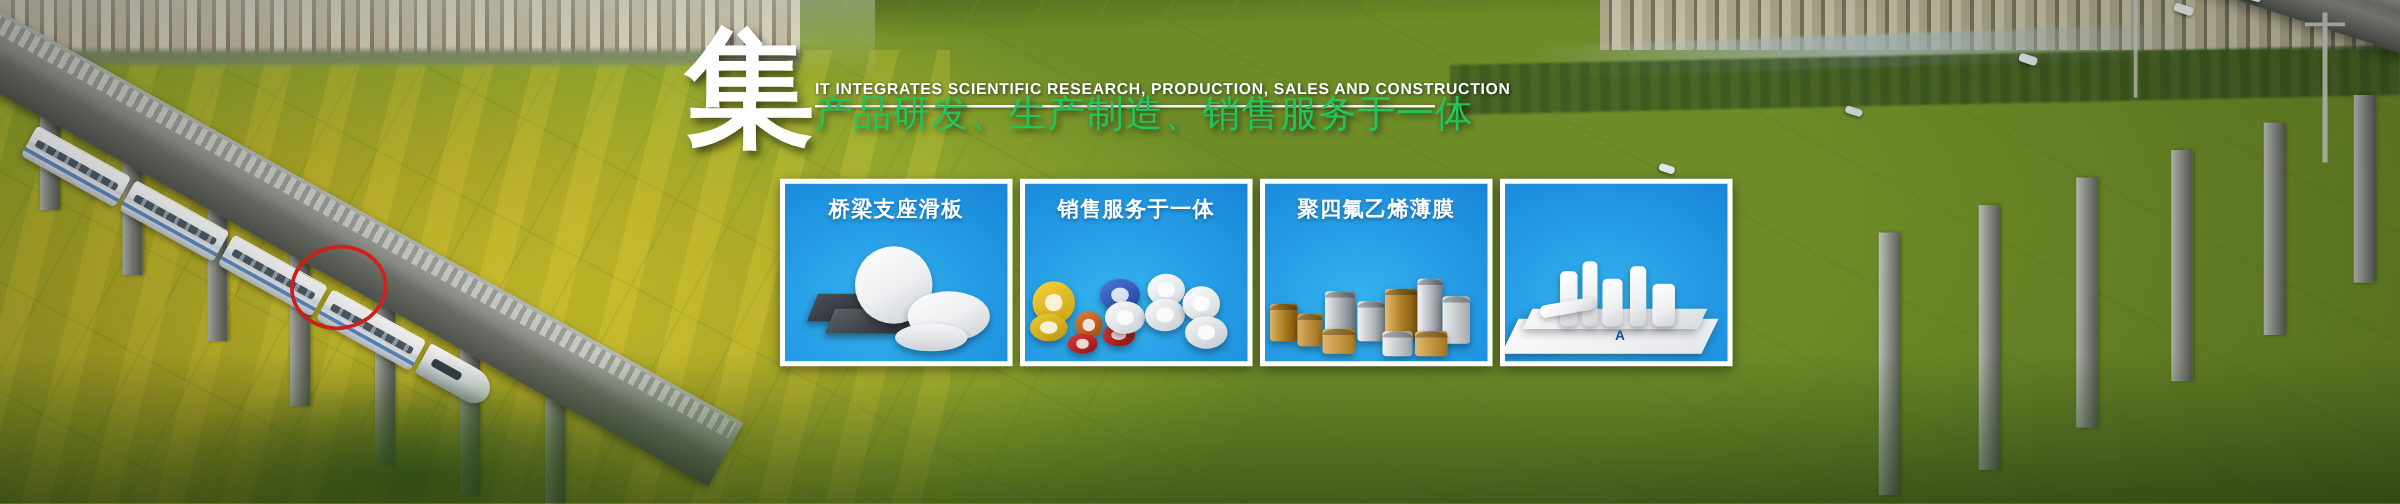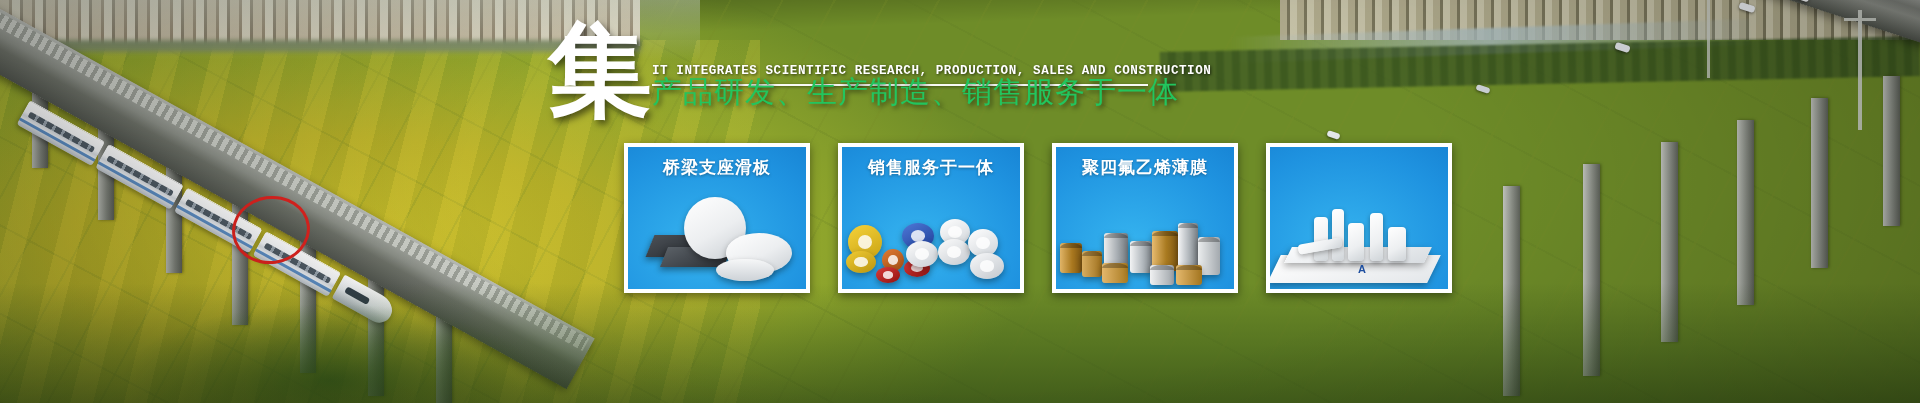--- a/index.html
+++ b/index.html
@@ -168,42 +168,42 @@
   }
   .big-char{
     position:absolute;left:0;top:-4px;
     font-family:"DejaVu Sans","Liberation Sans",sans-serif;
     font-size:104px;line-height:112px;font-weight:700;color:#ffffff;
     text-shadow:3px 4px 7px rgba(0,0,0,.55);
     letter-spacing:0;
   }
   .eng-line{
     position:absolute;left:104px;top:46px;width:500px;
-    font-family:Liberation Mono, monospace;
+    font-family:Liberation Sans, sans-serif;
     font-weight:700;font-size:12.6px;letter-spacing:.55px;
     color:#ffffff;white-space:nowrap;
     text-shadow:1px 1px 3px rgba(0,0,0,.65);
   }
   .rule{
     position:absolute;left:104px;top:66px;width:496px;height:2px;
     background:#ffffff;opacity:.95;
     box-shadow:0 1px 3px rgba(0,0,0,.5);
   }
   .cn-line{
     position:absolute;left:104px;top:54px;width:520px;
     font-family:"DejaVu Sans","Liberation Sans",sans-serif;
     font-size:30px;line-height:40px;font-weight:500;color:#22c55e;
     letter-spacing:1px;white-space:nowrap;
     text-shadow:2px 2px 5px rgba(0,0,0,.6);
   }
 
   
   .cards{
     position:absolute;left:624px;top:143px;
-    display:flex;gap:28px;
+    display:flex;gap:6px;
   }
   .card{
     position:relative;
     width:178px;height:142px;
     background:radial-gradient(ellipse 230px 190px at 42% 68%, #35b3ef 0%, #1f93e0 48%, #0d6fc4 100%);
     border:4px solid #ffffff;
     box-shadow:0 3px 9px rgba(0,0,0,.45);
     overflow:hidden;
   }
   .card-title{

